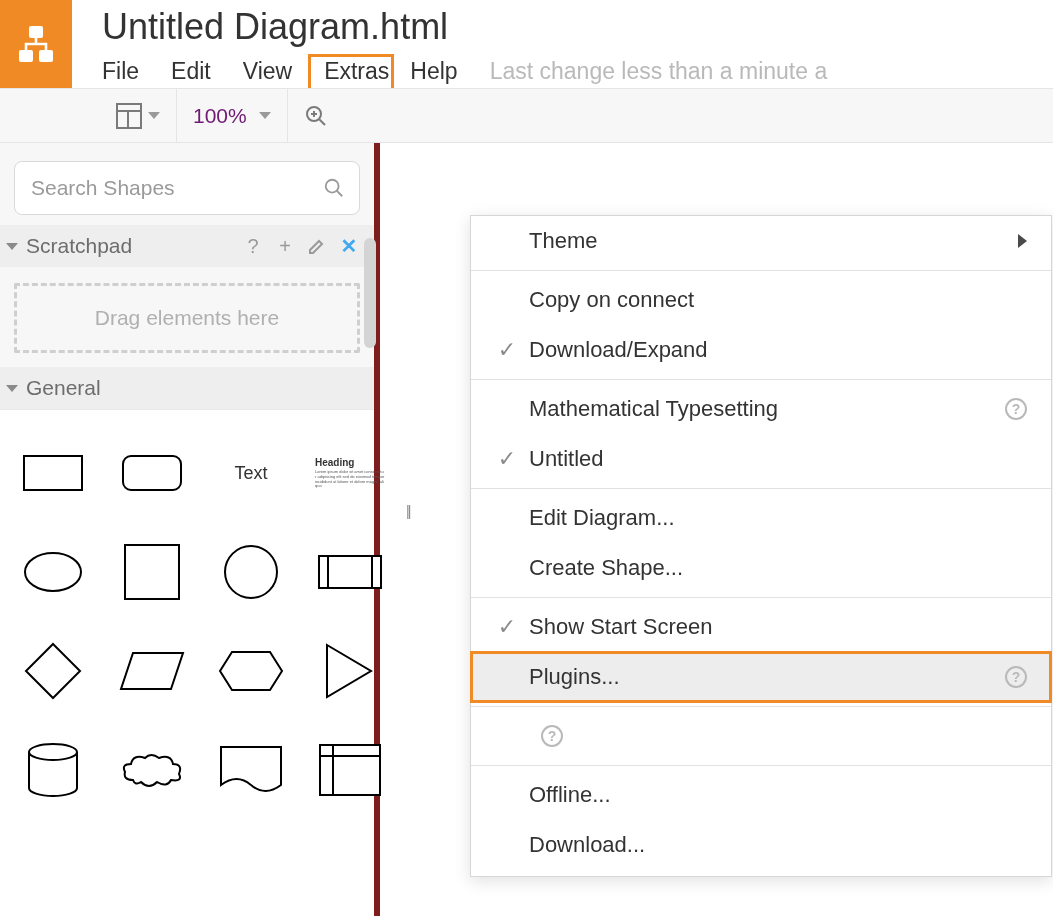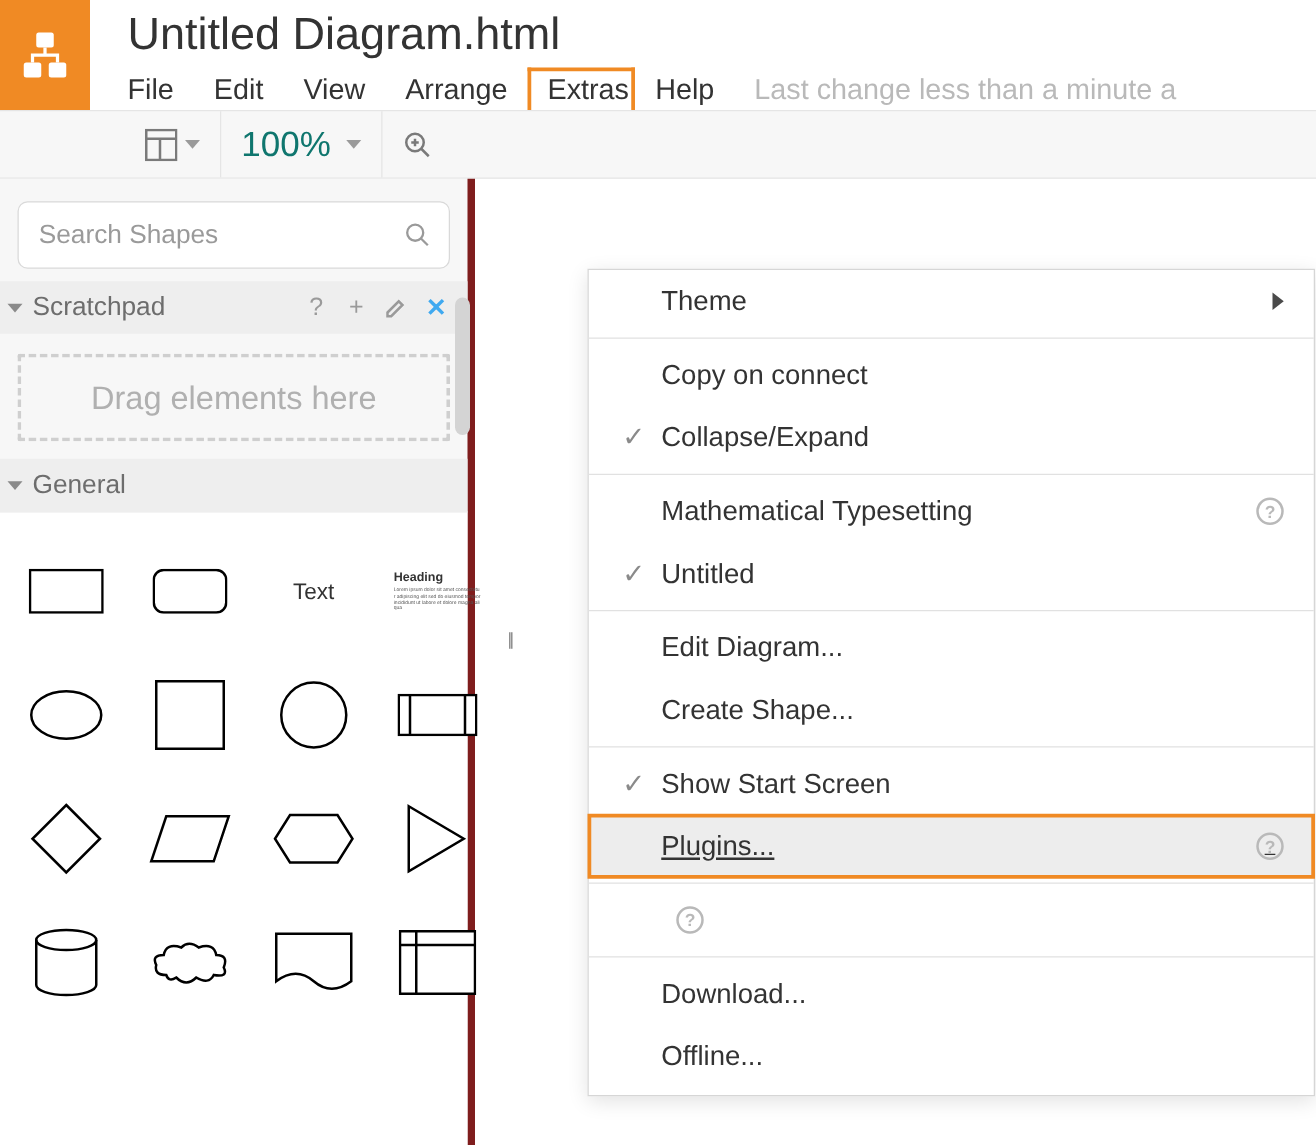--- a/index.html
+++ b/index.html
@@ -72,22 +72,22 @@
     width: 1px; height: 100%;
     background: #e5e5e5;
   }
   .toolbar-cell {
     display: flex; align-items: center;
     height: 100%;
     padding: 0 16px;
     color: #6e6e6e;
   }
   .zoom-label {
-    font-size: 28px;
-    color: #0f766e;
+    font-size: 21px;
+    color: #701a75;
     padding-right: 6px;
   }
   .caret-down {
     display:inline-block; width:0; height:0;
     border-left:6px solid transparent; border-right:6px solid transparent;
     border-top:7px solid #9a9a9a;
     margin-left:6px;
   }
 
   
@@ -142,21 +142,21 @@
     cursor:pointer;
   }
 
   .dropzone {
     margin: 16px 14px 14px 14px;
     border: 3px dashed #cfcfcf;
     border-radius: 2px;
     height: 70px;
     display:flex; align-items:center; justify-content:center;
     color:#b0b0b0;
-    font-size: 26px;
+    font-size: 21px;
   }
 
   .shape-grid {
     padding: 20px 10px;
     display: grid;
     grid-template-columns: repeat(4, 86px);
     grid-auto-rows: 86px;
     gap: 13px;
     background:#fff;
     border-top:1px solid #e9e9e9;
@@ -221,42 +221,40 @@
     color:#b9b9b9;font-size:14px;font-weight:700;
     margin-left:18px;
   }
   .dd-sep {
     height:1px; background:#e1e1e1; margin: 4px 0;
   }
   .dd-row.highlight {
     background:#ededed;
     outline: 3px solid #f08a24;
     outline-offset:-2px;
-    text-decoration:underline;
   }
 </style>
 </head>
 <body>
 
 <div class="header">
   <div class="logo">
     <svg width="44" height="44" viewBox="0 0 44 44">
       <rect x="15" y="4" width="14" height="12" rx="2" fill="#fff"></rect>
       <rect x="5" y="28" width="14" height="12" rx="2" fill="#fff"></rect>
       <rect x="25" y="28" width="14" height="12" rx="2" fill="#fff"></rect>
       <path d="M22 16 V22 M12 28 V22 H32 V28" stroke="#fff" stroke-width="2.6" fill="none"></path>
     </svg>
   </div>
   <div class="title-area">
     <div class="doc-title">Untitled Diagram.html</div>
     <div class="menubar">
       <div class="menu-item first">File</div>
       <div class="menu-item">Edit</div>
       <div class="menu-item">View</div>
-      <div class="menu-item">Arrange</div>
       <div class="menu-item active">Extras</div>
       <div class="menu-item">Help</div>
       <div class="status">Last change less than a minute a</div>
     </div>
   </div>
 </div>
 
 <div class="toolbar">
   <div class="toolbar-cell">
     <svg width="26" height="26" viewBox="0 0 26 26">
@@ -424,21 +422,21 @@
       <span class="subarrow"></span>
     </div>
     <div class="dd-sep"></div>
 
     <div class="dd-row">
       <span class="check"></span>
       <span class="lbl">Copy on connect</span>
     </div>
     <div class="dd-row">
       <span class="check">✓</span>
-      <span class="lbl">Collapse/Expand</span>
+      <span class="lbl">Download/Expand</span>
     </div>
     <div class="dd-sep"></div>
 
     <div class="dd-row">
       <span class="check"></span>
       <span class="lbl">Mathematical Typesetting</span>
       <span class="help">?</span>
     </div>
     <div class="dd-row">
       <span class="check">✓</span>
@@ -468,20 +466,20 @@
     <div class="dd-sep"></div>
 
     <div class="dd-row">
       <span class="check"></span>
       <span class="help">?</span>
     </div>
     <div class="dd-sep"></div>
 
     <div class="dd-row">
       <span class="check"></span>
+      <span class="lbl">Offline...</span>
+    </div>
+    <div class="dd-row">
+      <span class="check"></span>
       <span class="lbl">Download...</span>
     </div>
-    <div class="dd-row">
-      <span class="check"></span>
-      <span class="lbl">Offline...</span>
-    </div>
   </div>
 </div>
 
 </body></html>

